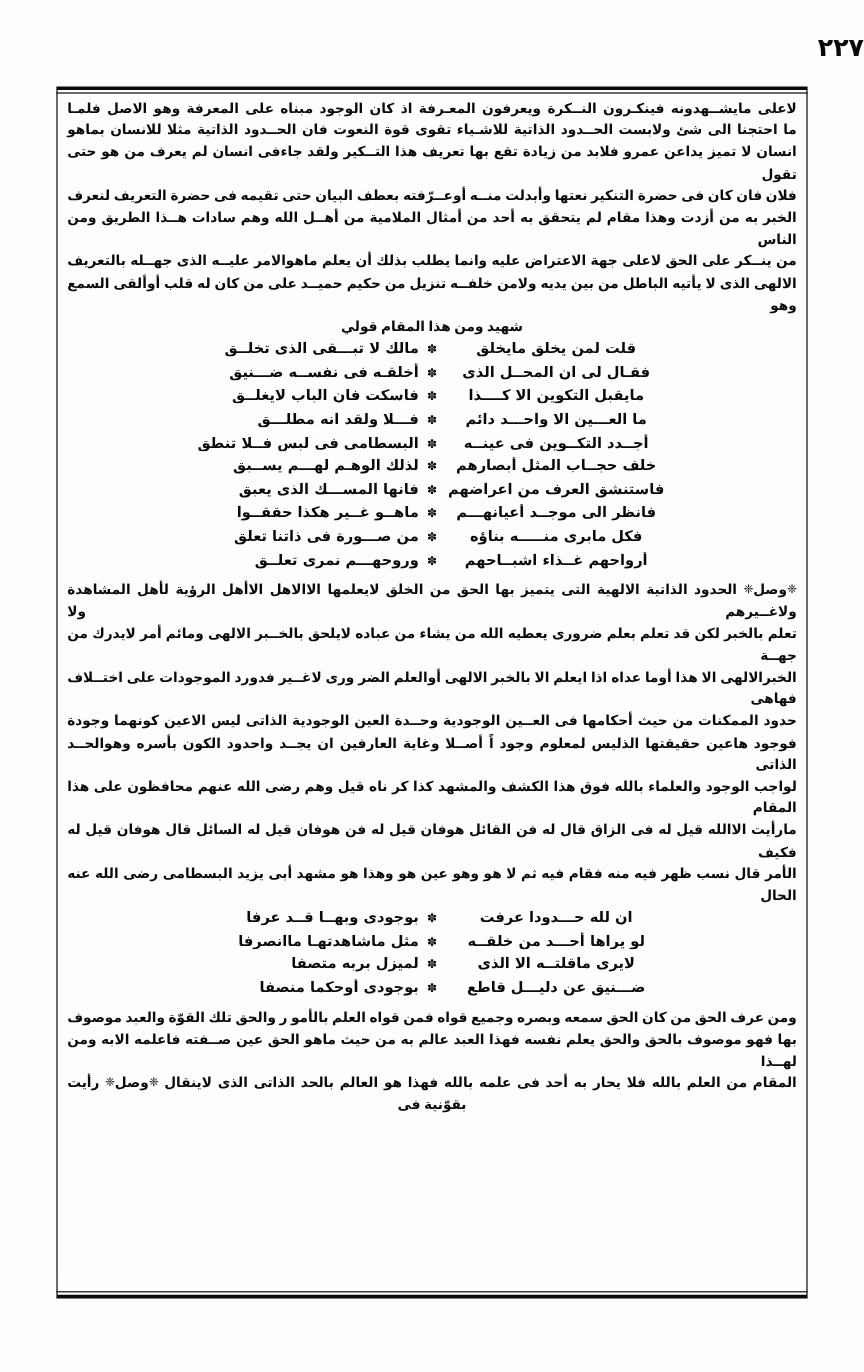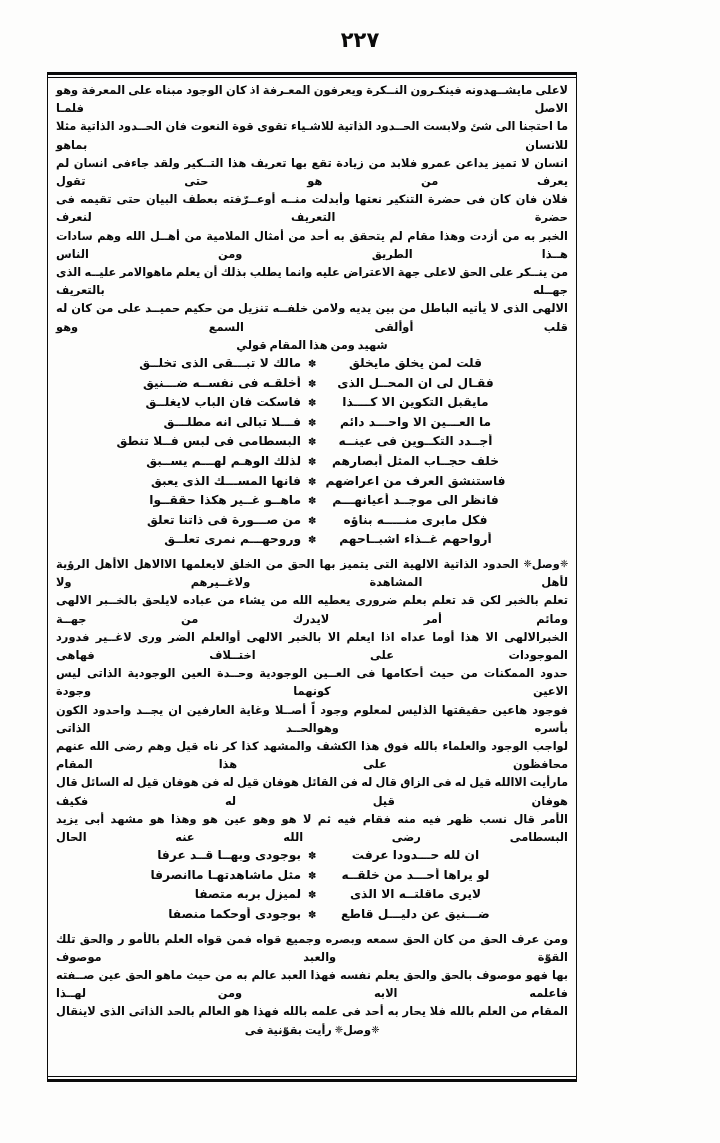--- a/index.html
+++ b/index.html
@@ -18,35 +18,34 @@
     overflow: hidden;
     box-sizing: border-box;
   }
 
   
   .folio {
     position: absolute;
     top: 28px;
     left: 0;
     width: 720px;
-    text-align: center;
     font-family: "DejaVu Sans", sans-serif;
     font-size: 21px;
     font-weight: bold;
     letter-spacing: 1px;
     color: #0a0a0a;
     direction: rtl;
   }
 
   
   .frame {
     position: absolute;
     top: 72px;
     left: 47px;
-    width: 530px;
+    width: 626px;
     height: 1010px;
     box-sizing: border-box;
     border-top: 3px solid #0b0b0b;
     border-bottom: 3px solid #0b0b0b;
     border-right: 1.5px solid #0b0b0b;
     border-left: 1.5px solid #0b0b0b;
   }
   .frame::before,
   .frame::after {
     content: "";
@@ -175,21 +174,21 @@
             <div class="hemi right">أخلقـه فى نفســه ضـــنيق</div>
           </div>
           <div class="verse">
             <div class="hemi left">مايقبل التكوين الا كــــذا</div>
             <div class="sep">✽</div>
             <div class="hemi right">فاسكت فان الباب لايغلــق</div>
           </div>
           <div class="verse">
             <div class="hemi left">ما العـــين الا واحـــد دائم</div>
             <div class="sep">✽</div>
-            <div class="hemi right">فـــلا تبالى انه مطلـــق</div>
+            <div class="hemi right">فـــلا ولقد انه مطلـــق</div>
           </div>
           <div class="verse">
             <div class="hemi left">أجــدد التكــوين فى عينــه</div>
             <div class="sep">✽</div>
             <div class="hemi right">البسطامى فى لبس فــلا تنطق</div>
           </div>
           <div class="verse">
             <div class="hemi left">خلف حجــاب المثل أبصارهم</div>
             <div class="sep">✽</div>
             <div class="hemi right">لذلك الوهـم لهـــم يســبق</div>

